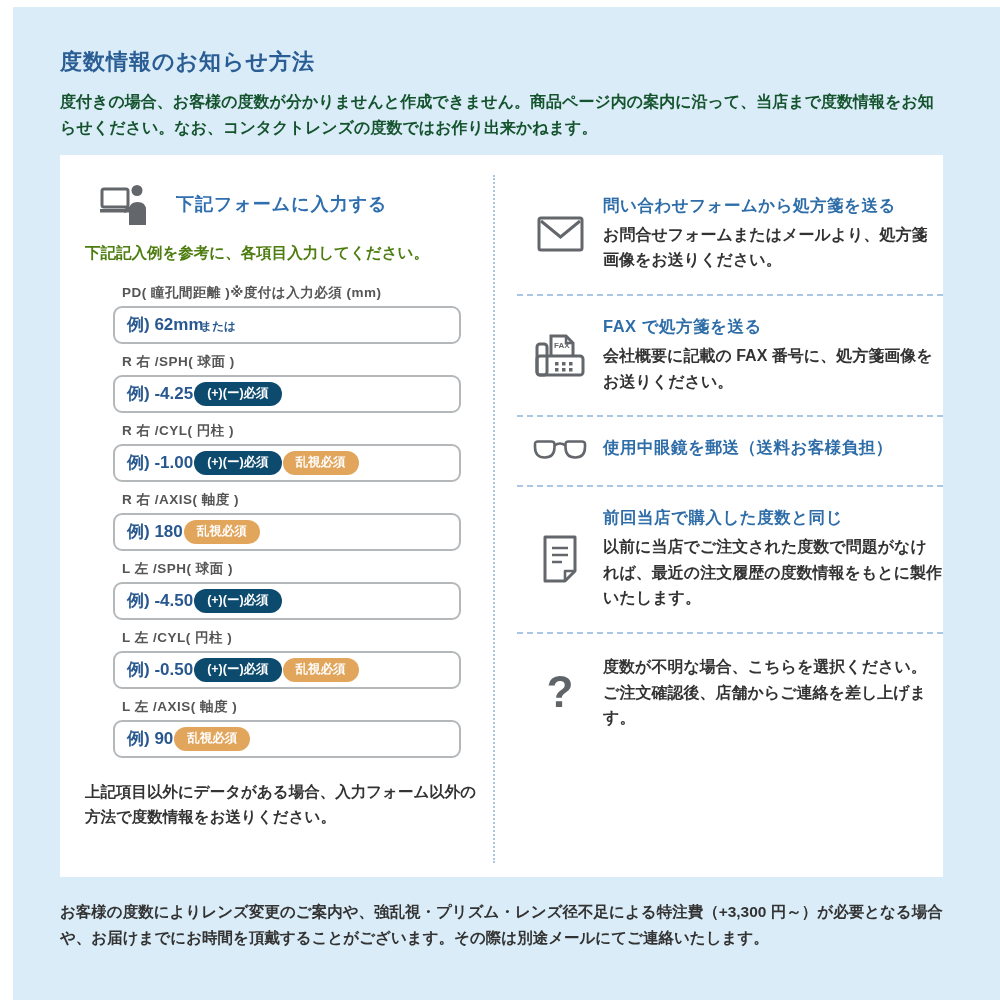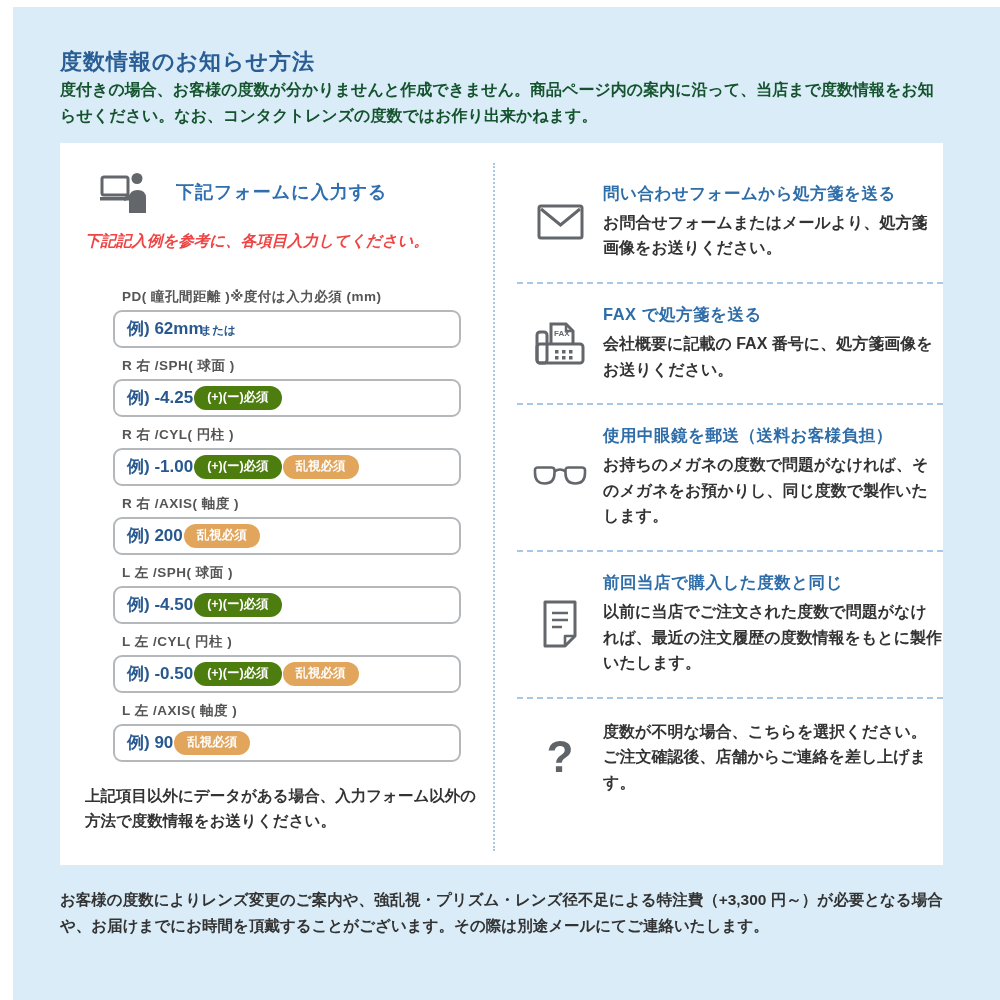--- a/index.html
+++ b/index.html
@@ -10,21 +10,21 @@
     color:#333;
   }
   .panel {
     margin:7px 0 0 13px;
     width:987px; height:993px;
     background:#d9ecf7;
     padding:40px 44px 0 47px;
   }
   .page-title {
     color:#2a5d94; font-size:22px; font-weight:bold;
-    letter-spacing:1px; 
+    letter-spacing:1px; margin-bottom:12px;
   }
   .intro {
     font-size:16px; line-height:1.62; color:#14532d;
     margin-bottom:14px; font-weight:bold; width:885px;
   }
   .card {
     background:#fff; width:883px; min-height:722px;
     display:flex;
   }
   
@@ -32,41 +32,41 @@
     width:440px; padding:24px 0 0 25px;
   }
   .form-header {
     display:flex; align-items:center; margin:4px 0 18px 15px;
   }
   .form-header .hicon { width:48px; margin-right:28px; }
   .form-heading {
     color:#2f6fb0; font-size:18px; font-weight:bold; letter-spacing:1px;
   }
   .form-sub {
-    font-size:15.5px; font-weight:bold; color:#ef4444; margin-bottom:36px;font-style:italic;
+    font-size:15.5px; font-weight:bold; color:#4d7c0f; margin-bottom:20px;
   }
   .fields { margin-left:28px; width:348px; }
   .field { margin-bottom:9px; }
   .field-label {
     font-size:13.5px; font-weight:bold; color:#555;
     padding-left:9px; margin-bottom:4px; letter-spacing:0.5px;
   }
   .field-box {
     height:38px; border:2px solid #b5b8bb; border-radius:9px;
     background:#fff; display:flex; align-items:center;
     padding:0 12px; gap:1px;
   }
   .ex { color:#28588f; font-size:17px; font-weight:bold; white-space:nowrap; }
   .ex-small { color:#28588f; font-size:11.5px; font-weight:bold; margin:3px -4px 0; }
   .pill {
     display:inline-flex; align-items:center; justify-content:center;
     height:24px; border-radius:13px; padding:0 13px;
     color:#fff; font-size:12.5px; font-weight:bold; white-space:nowrap;
   }
-  .pill-blue  { background:#4d7c0f; }
+  .pill-blue  { background:#0c4a6e; }
   .pill-orange{ background:#e2a55c; }
   .form-note {
     font-size:15.5px; font-weight:bold; line-height:1.6;
     margin-top:22px; width:400px;
   }
   
   .col-right {
     flex:1; border-left:2px dotted #a9c7e5;
     padding:0 0 0 22px; margin:20px 0 14px 0;
   }
@@ -145,21 +145,21 @@
           <div class="field-box">
             <span class="ex">例) -1.00</span>
             <span class="pill pill-blue">(+)(ー)必須</span>
             <span class="pill pill-orange">乱視必須</span>
           </div>
         </div>
 
         <div class="field">
           <div class="field-label">R 右 /AXIS( 軸度 )</div>
           <div class="field-box">
-            <span class="ex">例) 200</span>
+            <span class="ex">例) 180</span>
             <span class="pill pill-orange">乱視必須</span>
           </div>
         </div>
 
         <div class="field">
           <div class="field-label">L 左 /SPH( 球面 )</div>
           <div class="field-box">
             <span class="ex">例) -4.50</span>
             <span class="pill pill-blue">(+)(ー)必須</span>
           </div>
@@ -229,21 +229,20 @@
       <div class="method">
         <span class="micon">
           <svg width="56" height="22" viewBox="0 0 56 22" fill="none">
             <path d="M3 4 q0-2.5 3-2.5 h13 q3.5 0 3.5 2.5 v3 q0 10.5 -9.75 10.5 q-9.75 0-9.75-10.5 z" stroke="#63676b" stroke-width="2.6"></path>
             <path d="M33.5 4 q0-2.5 3-2.5 h13 q3.5 0 3.5 2.5 v3 q0 10.5 -9.75 10.5 q-9.75 0-9.75-10.5 z" stroke="#63676b" stroke-width="2.6"></path>
             <path d="M22.5 5.5 q5.5-4 11 0" stroke="#63676b" stroke-width="2.6"></path>
           </svg>
         </span>
         <div class="mtext">
           <div class="mheading">使用中眼鏡を郵送（送料お客様負担）</div>
-          <div class="mbody">お持ちのメガネの度数で問題がなければ、そのメガネをお預かりし、同じ度数で製作いたします。</div>
         </div>
       </div>
 
       <div class="method">
         <span class="micon">
           <svg width="40" height="48" viewBox="0 0 40 48" fill="none">
             <path d="M5 2 h30 v34 l-10 10 H5 z" stroke="#63676b" stroke-width="3" stroke-linejoin="round"></path>
             <path d="M25 46 v-10 h10" stroke="#63676b" stroke-width="2.6" stroke-linejoin="round"></path>
             <path d="M12 13 h16 M12 20 h16 M12 27 h10" stroke="#63676b" stroke-width="2.6"></path>
           </svg>

